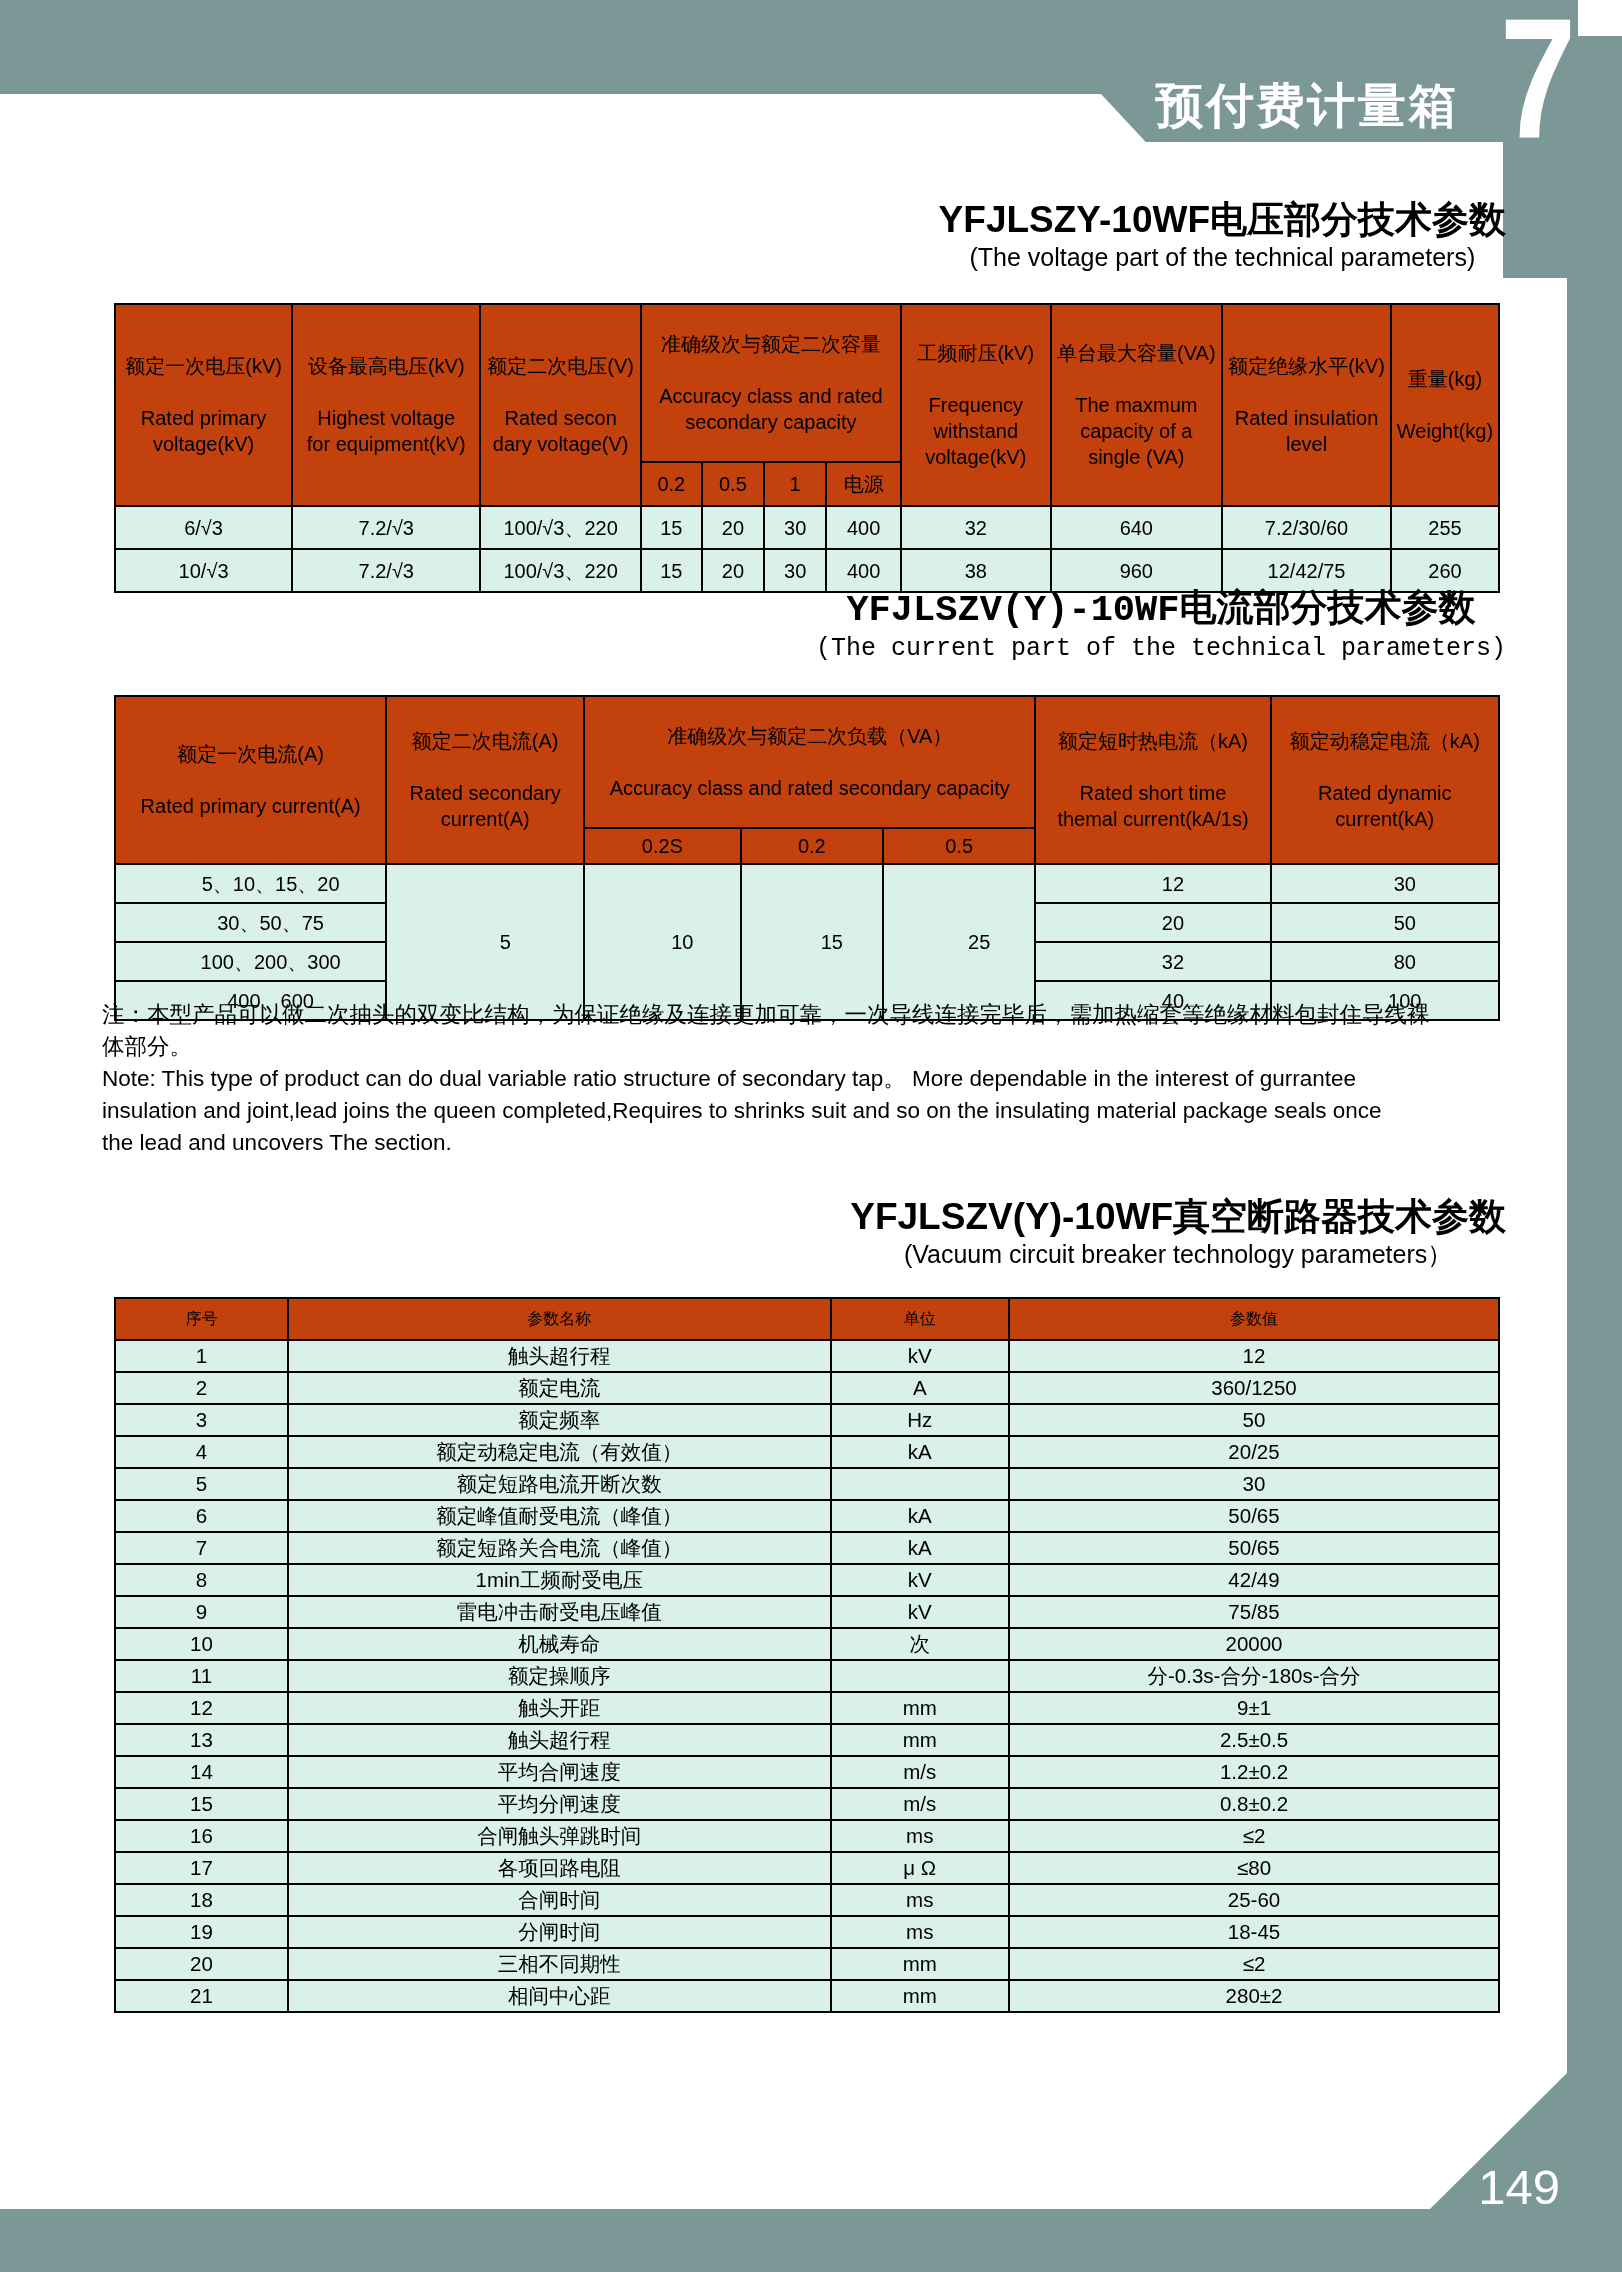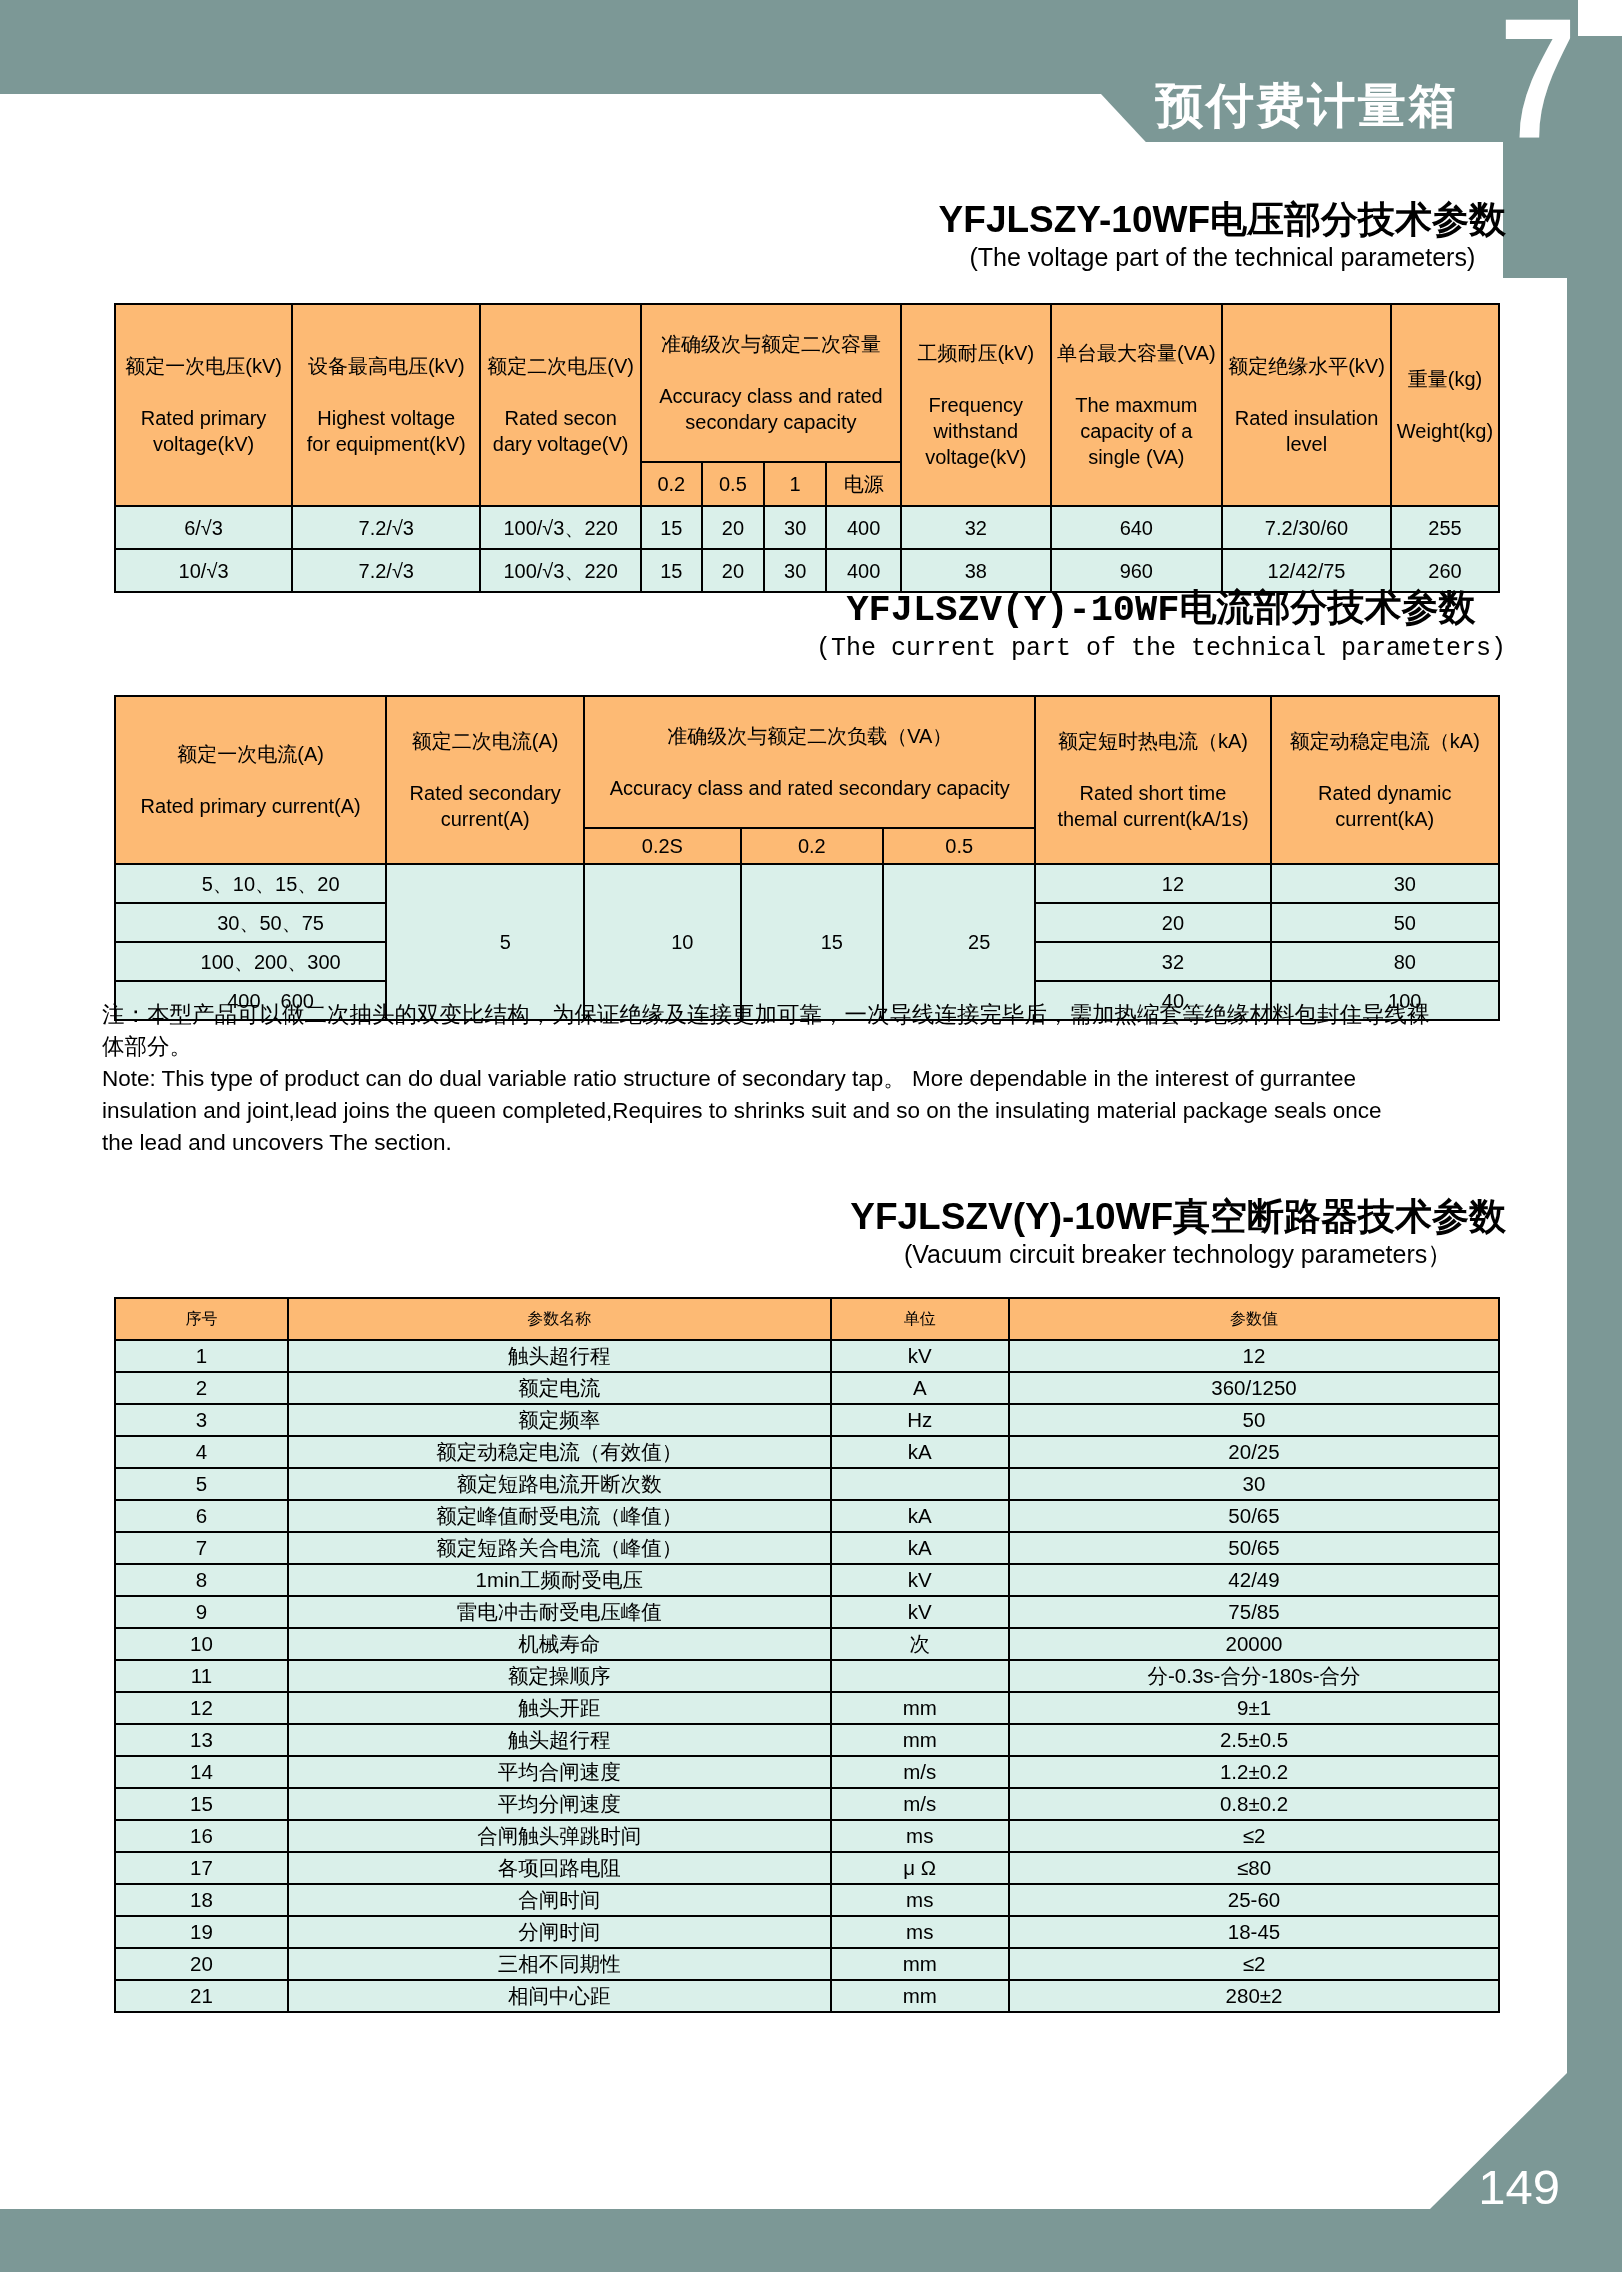--- a/index.html
+++ b/index.html
@@ -29,21 +29,21 @@
   .st-main{font-size:37px;font-weight:bold;line-height:1.18;}
   .st-sub{font-size:25px;line-height:1.25;}
   .t1{top:198px;} .t2{top:589px;font-family:Liberation Mono, monospace;} .t3{top:1195px;}
 
   
   .tbl{position:absolute;left:114px;width:1386px;border-collapse:collapse;table-layout:fixed;
        text-align:center;}
   .tbl th,.tbl td{border:2px solid #000;border-top-width:2.6px;border-bottom-width:2.6px;
        padding:0 4px;font-weight:normal;vertical-align:middle;font-size:20px;line-height:1.3;
        overflow:hidden;}
-  .tbl thead th{background:#fdba74;white-space:pre-line;}
+  .tbl thead th{background:#c2410c;white-space:pre-line;}
   .tbl tbody td{background:#daf0ea;}
   .zh,.en{white-space:pre-line;}
 
   .tbl1{top:303px;}
   .tbl1 tr.hmain th{height:86px;}
   .tbl1 tr.hsub th{height:42px;}
   .tbl1 tbody td{height:41px;}
 
   .tbl2{top:695px;}
   .tbl2 tr.hmain th{height:87px;}

